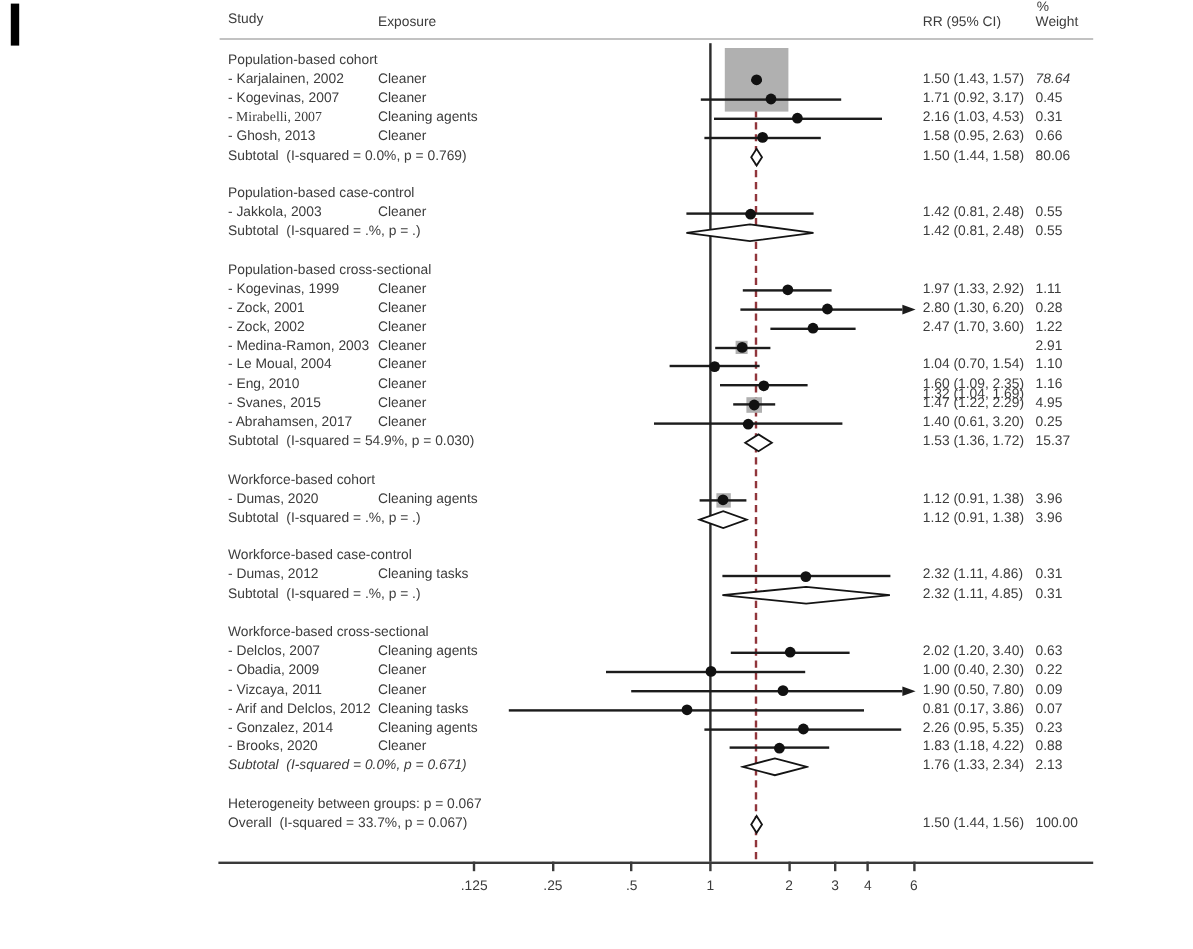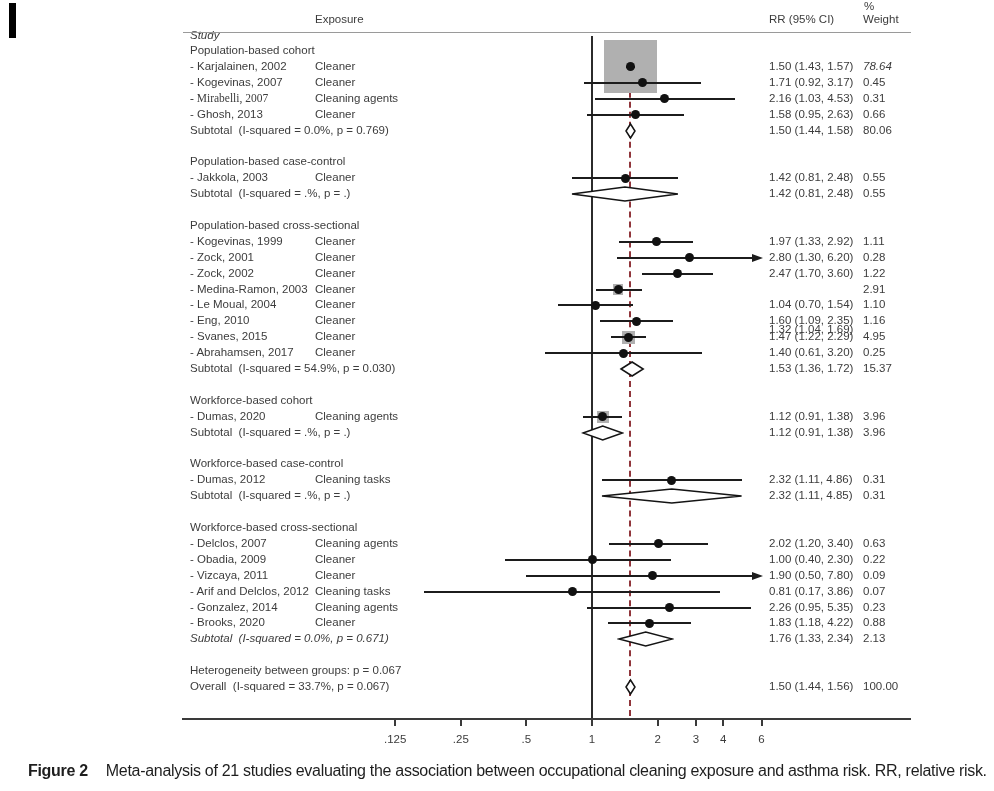--- a/index.html
+++ b/index.html
@@ -24,21 +24,21 @@
   .caption b{font-weight:bold;margin-right:18px;}
   .artifact{position:absolute;background:#000;}
 </style>
 </head>
 <body>
 
 <div id="figure">
 
   <div class="artifact" style="left:9px;top:3px;width:7px;height:35px;"></div>
 
-  <div class="txt hdr" style="left:190px;top:29px;font-style:italic;">Study</div>
+  <div class="txt hdr" style="left:190px;top:10px;">Study</div>
   <div class="txt hdr" style="left:315px;top:13px;">Exposure</div>
   <div class="txt hdr" style="left:864px;top:0px;">%</div>
   <div class="txt hdr" style="left:769px;top:13px;">RR (95% CI)</div>
   <div class="txt hdr" style="left:863px;top:13px;">Weight</div>
 
   <div class="rule" style="left:183px;top:32px;width:728px;"></div>
 
   <div class="ref-line" style="left:591px;top:36px;height:682px;"></div>
   <div class="dash-line" style="left:629px;top:42px;height:674px;"></div>
 
@@ -256,16 +256,13 @@
       <div class="txt" style="left: 863px; top: 632.3px;">2.13</div>
       <div class="txt" style="left: 190px; top: 664.1px;">Heterogeneity between groups: p = 0.067</div>
       <div class="txt" style="left: 190px; top: 680px;">Overall  (I-squared = 33.7%, p = 0.067)</div>
       <svg width="13" height="18" style="position: absolute; left: 623.798px; top: 678px; z-index: 5;">
         <polygon points="2,9 6.5,2 11,9 6.5,16" fill="#ffffff" stroke="#141414" stroke-width="1.5"></polygon>
       </svg>
       <div class="txt" style="left: 769px; top: 680px;">1.50 (1.44, 1.56)</div>
       <div class="txt" style="left: 863px; top: 680px;">100.00</div>
     </div>
 
-  <div class="caption">
-    <b>Figure 2</b><span>Meta-analysis of 21 studies evaluating the association between occupational cleaning exposure and asthma risk. RR, relative risk.</span>
-  </div>
 </div>
 
 </body></html>

